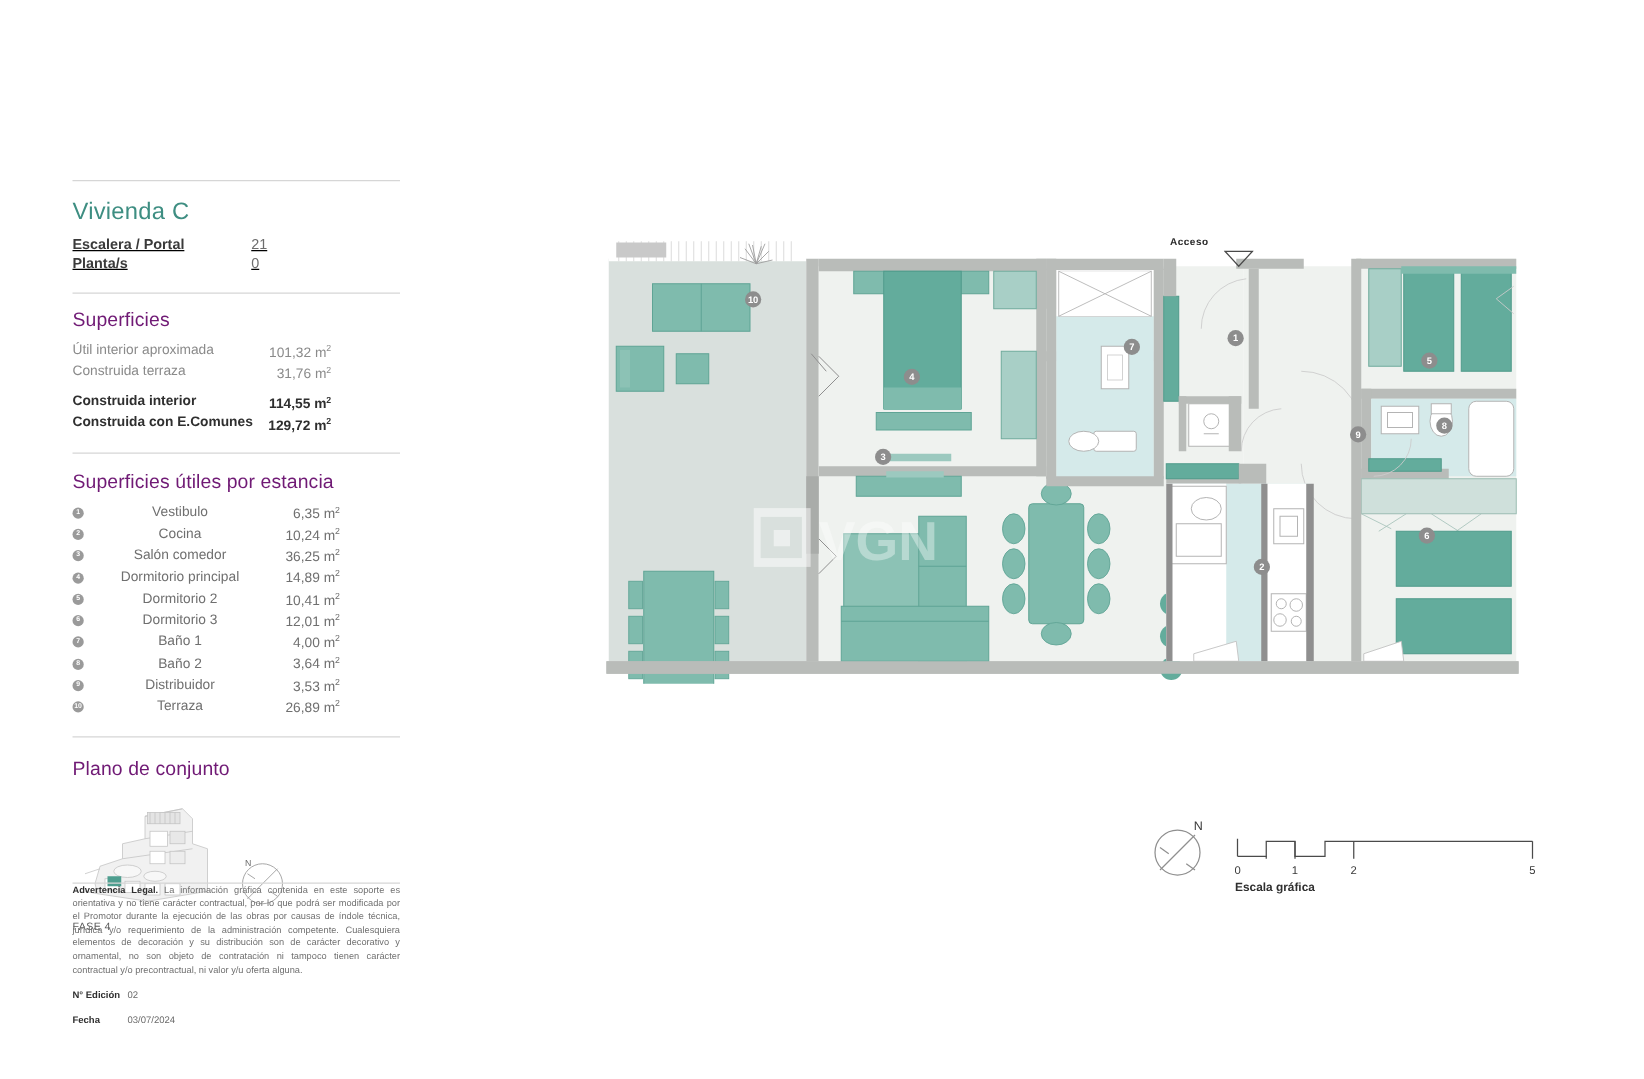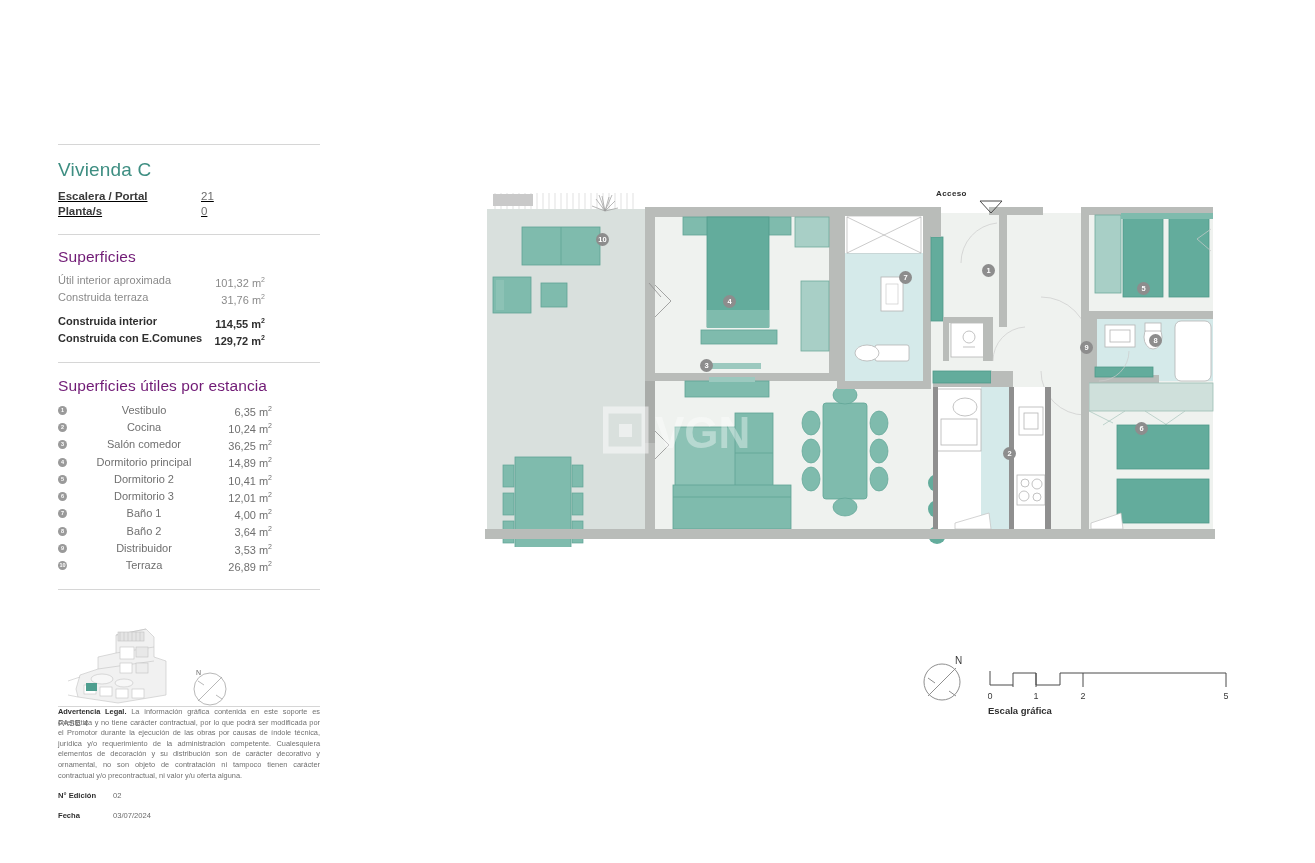--- a/index.html
+++ b/index.html
@@ -51,21 +51,21 @@
   .site-wrap { position:relative; width:200px; height:95px; margin-top:10px; }
   .fase { font-size:8.5px; color:#5a5a5a; margin-top:6px; letter-spacing:0.3px; }
 
   
   .legal { position:absolute; left:58px; top:706px; width:262px; }
   .legal-txt {
     font-size:7.4px; line-height:10.6px; color:#707070; text-align:justify;
     margin-top:0;
   }
   .legal-txt b { color:#2f2f2f; }
-  .legal-meta { margin-top:9px; font-size:7.6px; line-height:11px; display:flex;gap:11px; }
+  .legal-meta { margin-top:9px; font-size:7.6px; line-height:11px; display:flex; }
   .legal-meta .k { width:44px; font-weight:bold; color:#2f2f2f; }
   .legal-meta .v { color:#6a6a6a; }
 
   
   .plan { position:absolute; left:485px; top:185px; width:730px; height:362px; }
   .plan svg { display:block; }
 
   .acceso-lbl {
     position:absolute; left:936px; top:189px; font-size:8px; font-weight:bold;
     color:#2b2b2b; letter-spacing:0.4px;
@@ -192,20 +192,21 @@
         <div class="badge">10</div>
         <div class="room-name">Terraza</div>
         <div class="room-val"><span>26,89 m</span><sup>2</sup></div>
       </div>
     </div>
 
     <div style="height:15px"></div>
     <div class="rule"></div>
 
     <div style="height:17px"></div>
+    <div class="sec-title">Plano de conjunto</div>
 
     <div class="site-wrap">
       <svg width="200" height="95" viewBox="0 0 200 95">
         <g stroke="#c2c2c2" stroke-width="0.6" fill="none">
           <path d="M18 72 L22 58 L40 52 L40 40 L58 36 L58 18 L88 12 L96 20 L96 40 L108 44 L108 78 L60 86 L20 80 Z" fill="#f1f1f1"></path>
           <path d="M40 52 L96 44"></path>
           <path d="M58 36 L96 30"></path>
           <path d="M58 18 L88 12"></path>
           <rect x="60" y="15" width="26" height="9" fill="#e4e4e4"></rect>
           <path d="M62 15 l0 9 M66 15 l0 9 M70 15 l0 9 M74 15 l0 9 M78 15 l0 9 M82 15 l0 9"></path>

